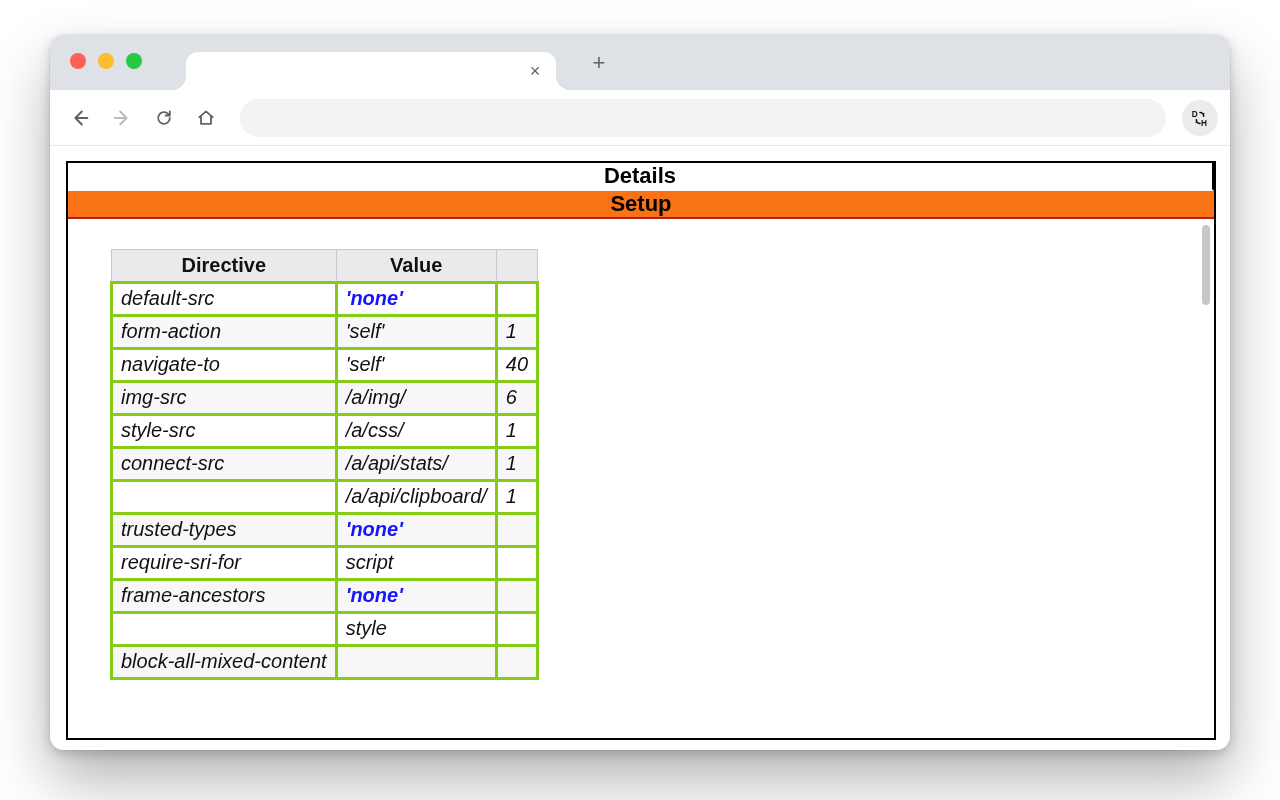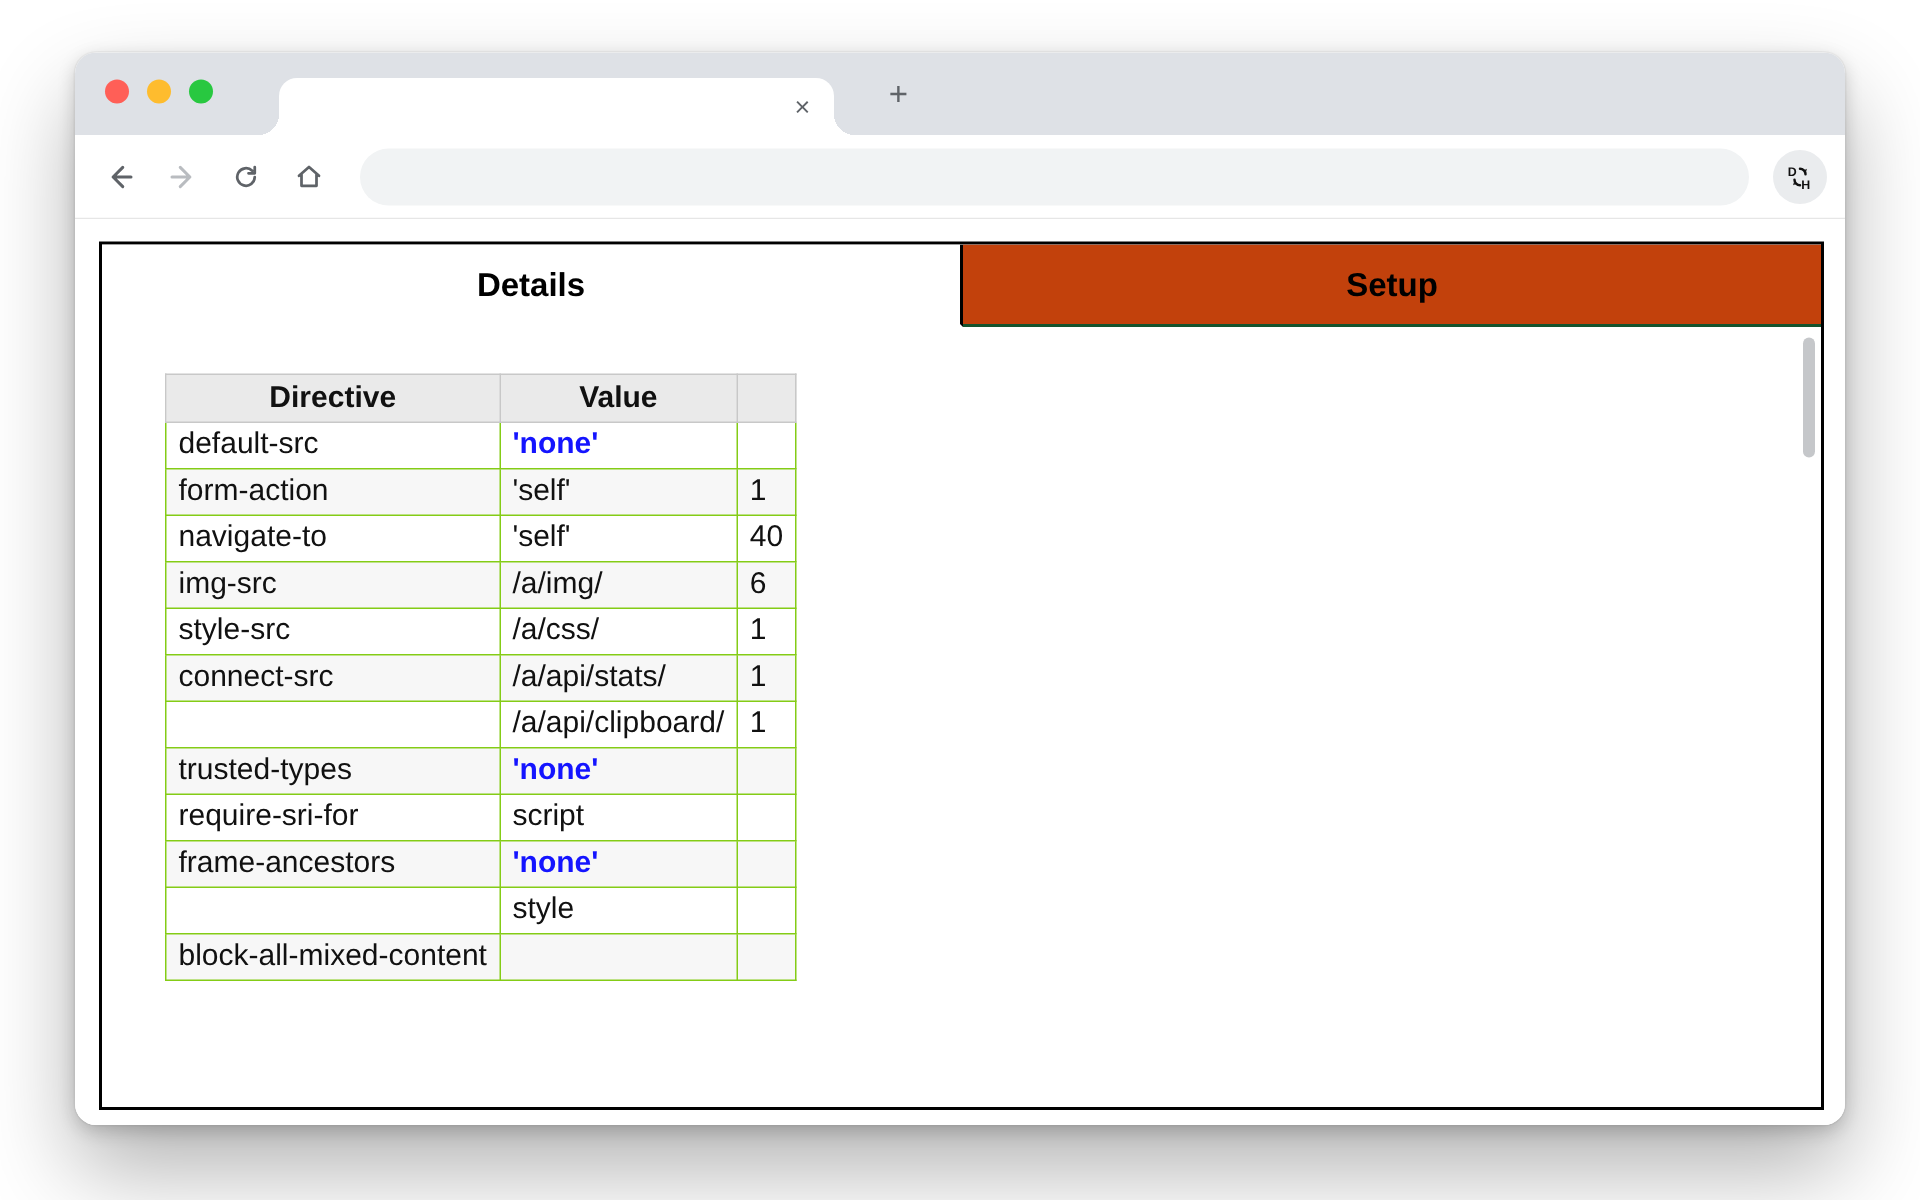--- a/index.html
+++ b/index.html
@@ -149,36 +149,37 @@
     border: 2px solid #000;
     background:#fff;
     display:flex;
     flex-direction:column;
     overflow:hidden;
   }
   .paneltabs {
     display:flex;
     height: 56px;
     border-bottom: 1px solid #fff;
+    flex-direction: column;
   }
   .ptab {
     flex:1;
     display:flex; align-items:center; justify-content:center;
     font-size:22px; font-weight:700;
     cursor:pointer;
     user-select:none;
   }
   .ptab.active {
     background:#fff;
     border-right: 2px solid #000;
     border-bottom: 2px solid #fff;
   }
   .ptab.inactive {
-    background:#c2410c;
-    border-bottom: 2px solid #14532d;
+    background:#f97316;
+    border-bottom: 2px solid #b91c1c;
   }
   .panelbody {
     flex:1;
     position:relative;
     overflow:hidden;
     padding: 30px 26px 0 26px;
     margin-left: 16px;
   }
   .vscroll {
     position:absolute;
@@ -194,24 +195,25 @@
     color:#111;
   }
   table.csp th {
     background:#eaeaea;
     border:1px solid #c8c8c8;
     padding: 4px 10px;
     text-align:center;
     font-weight:700;
   }
   table.csp td {
-    border:1px solid #84cc16;
+    border:3px solid #84cc16;
     padding: 3px 8px 4px 8px;
     vertical-align: middle;
     white-space: nowrap;
+    font-style: italic;
   }
   table.csp tbody tr:nth-child(odd) td { background:#fff; }
   table.csp tbody tr:nth-child(even) td { background:#f7f7f7; }
   .kw { color:#1414ff; font-weight:700; }
   td.num { text-align:left; }
 
   
   .str { stroke:#5f6368; stroke-width:2.2; fill:none; stroke-linecap:round; stroke-linejoin:round; }
   .disabled .str { stroke:#b9bcc0; }
 </style>

